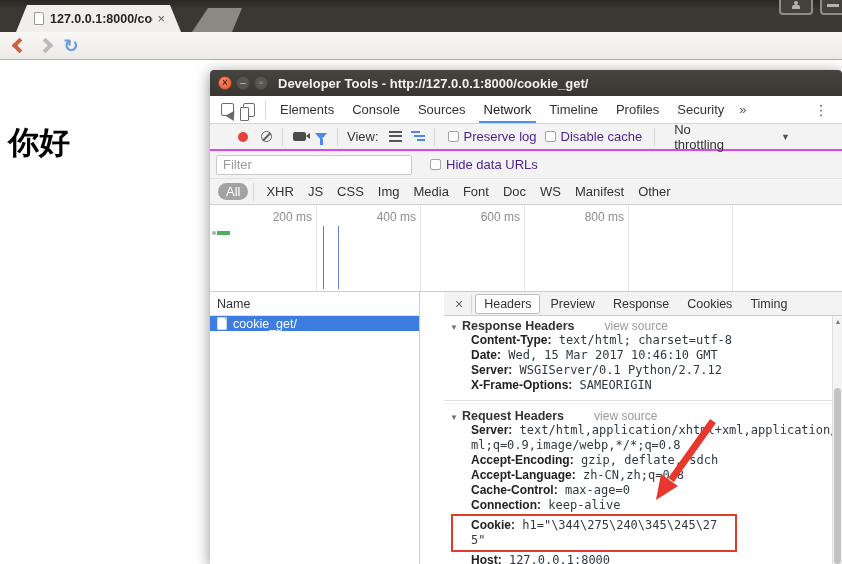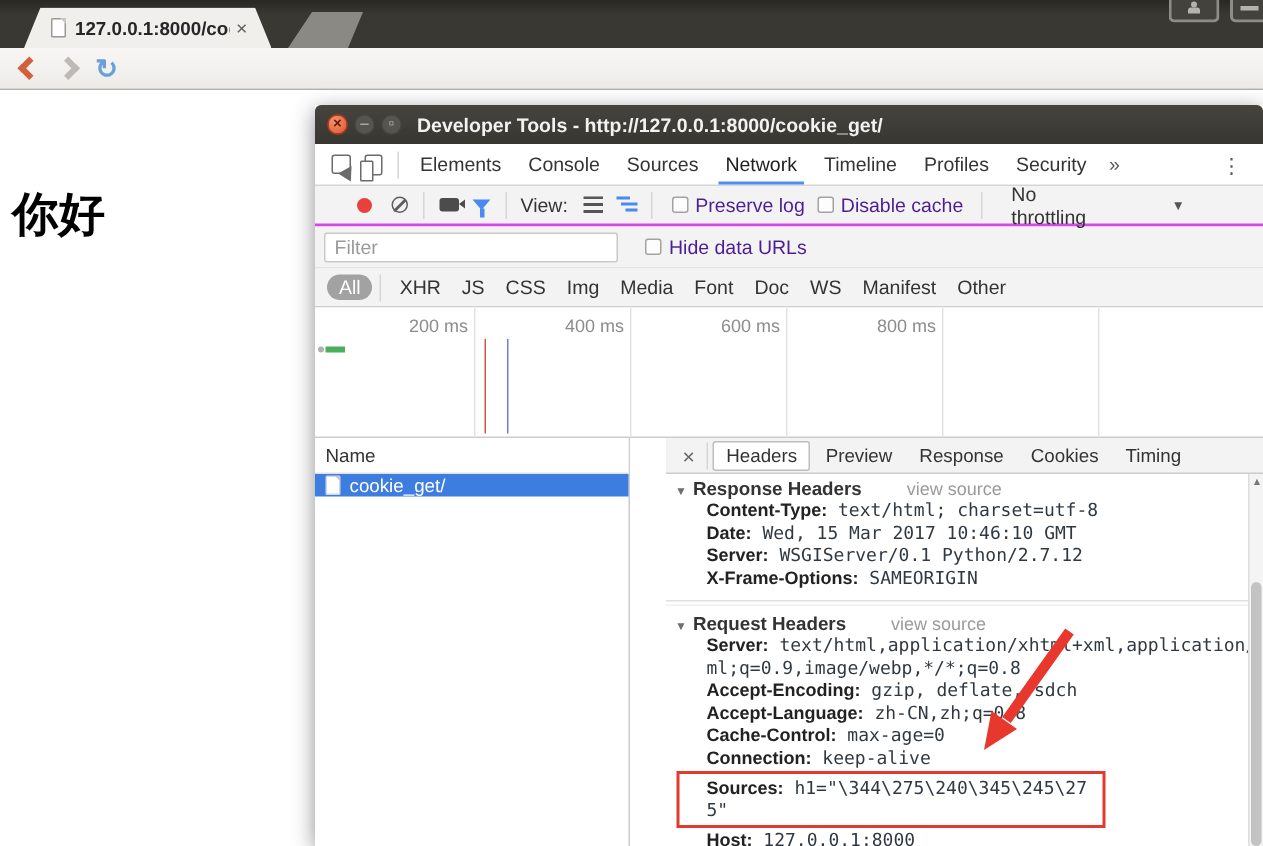--- a/index.html
+++ b/index.html
@@ -330,21 +330,21 @@
               <span class="sec-tri">▼</span>
               <span class="sec-title">Request Headers</span>
               <span class="view-source">view source</span>
             </div>
             <div class="hdr-entries">
               <div class="hdr-entry"><span class="hdr-name">Server:</span> <span class="hdr-val">text/html,application/xhtml+xml,application/xml;q=0.9,image/webp,*/*;q=0.8</span></div>
               <div class="hdr-entry"><span class="hdr-name">Accept-Encoding:</span> <span class="hdr-val">gzip, deflate, sdch</span></div>
               <div class="hdr-entry"><span class="hdr-name">Accept-Language:</span> <span class="hdr-val">zh-CN,zh;q=0.8</span></div>
               <div class="hdr-entry"><span class="hdr-name">Cache-Control:</span> <span class="hdr-val">max-age=0</span></div>
               <div class="hdr-entry"><span class="hdr-name">Connection:</span> <span class="hdr-val">keep-alive</span></div>
-              <div class="hdr-entry cookie-box"><span class="hdr-name">Sources:</span> <span class="hdr-val">h1="\344\275\240\345\245\275"</span></div>
+              <div class="hdr-entry cookie-box"><span class="hdr-name">Cookie:</span> <span class="hdr-val">h1="\344\275\240\345\245\275"</span></div>
               <div class="hdr-entry"><span class="hdr-name">Host:</span> <span class="hdr-val">127.0.0.1:8000</span></div>
 
             </div>
           </div>
         </div>
 
         <div class="det-scrollbar">
           <span class="sb-up">▲</span>
           <span class="sb-thumb"></span>
         </div>

